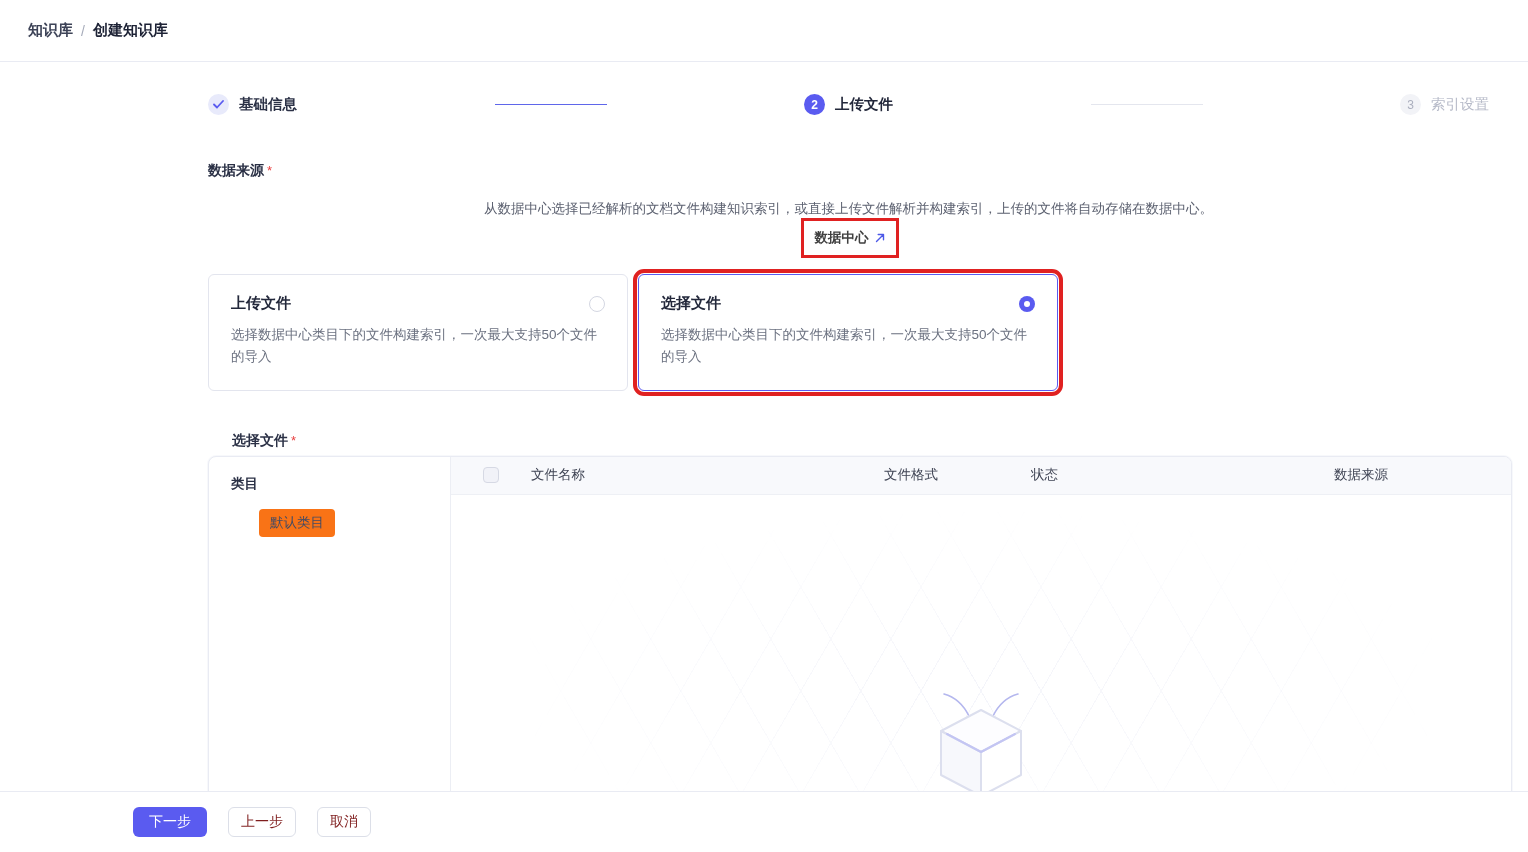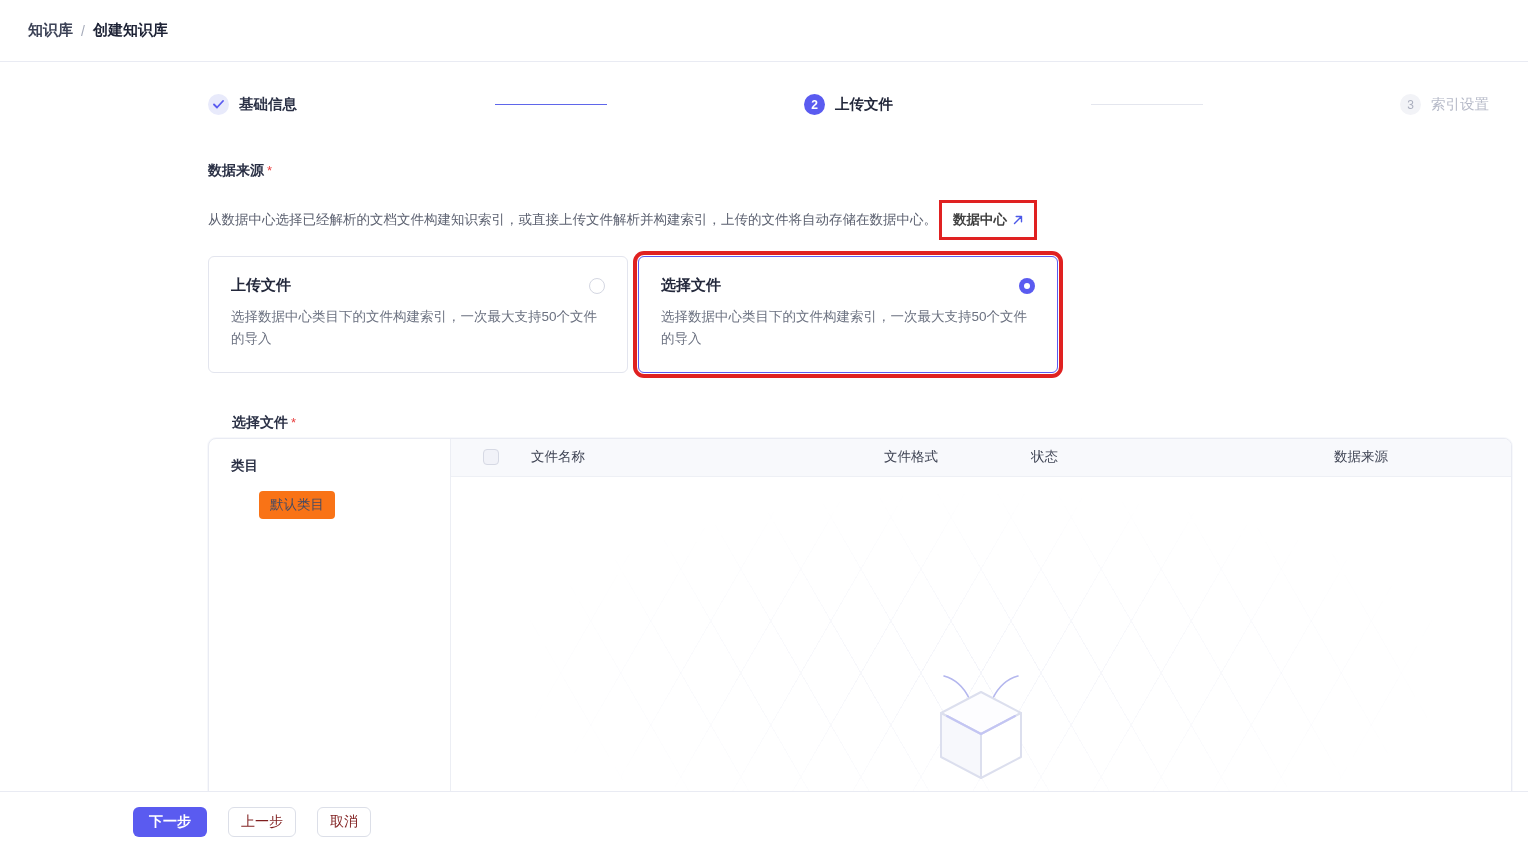--- a/index.html
+++ b/index.html
@@ -40,21 +40,21 @@
   .step.pending .step-label { color:#b6bac8; font-weight:400; }
   .step-line { width:112px; height:1px; margin:0 22px; }
   .step-line.done-line { background:#5f66ea; }
   .step-line.pending-line { background:#e4e6ee; }
   .check-icon svg { display:block; }
 
   
   .section-label { font-size:14px; font-weight:700; color:#2b3146; }
   .required { color:#e84040; margin-left:3px; font-size:13px; }
   .ds-label-row { margin-top:46px; }
-  .ds-desc-row { margin-top:20px; display:flex; align-items:center; font-size:13.5px; color:#5c6170; }
+  .ds-desc-row { margin-top:20px; display:flex; align-items:center; font-size:13.5px; color:#5c6170;flex-direction:column; }
   .ds-link-box {
     display:inline-flex; align-items:center; gap:6px;
     border:3px solid #e02121; padding:8px 11px; margin-left:2px;
   }
   .ds-link { color:#404040; font-size:13.5px; font-weight:700; text-decoration:none; display:inline-flex; align-items:center; gap:6px; cursor:pointer; }
   .arrow-icon svg { display:block; }
 
   
   .cards { margin-top:16px; display:flex; gap:10px; width:1281px; }
   .card {
@@ -122,21 +122,21 @@
   .pagefooter {
     position:absolute; left:0; top:791px; width:1528px; height:61px;
     background:#fff; border-top:1px solid #e9ebf3;
     display:flex; align-items:center; padding-left:133px; gap:21px;
   }
   .btn {
     height:30px; border-radius:6px; font-size:14px; cursor:pointer;
     display:inline-flex; align-items:center; justify-content:center;
     font-family:inherit;
   }
-  .btn-primary { background:#5a5bf0; color:#fff; border:none; padding:0 16px; font-weight:700; }
+  .btn-primary { background:#5a5bf0; color:#fff; border:none; padding:0 16px; font-weight:400; }
   .btn-plain { background:#fff; color:#7f1d1d; border:1px solid #dcdfe8; padding:0 12px; }
 </style>
 </head>
 <body>
 
 <header class="topbar">
   <nav style="display:flex;align-items:center;">
     <span class="crumb-parent">知识库</span>
     <span class="crumb-sep">/</span>
     <span class="crumb-current">创建知识库</span>

